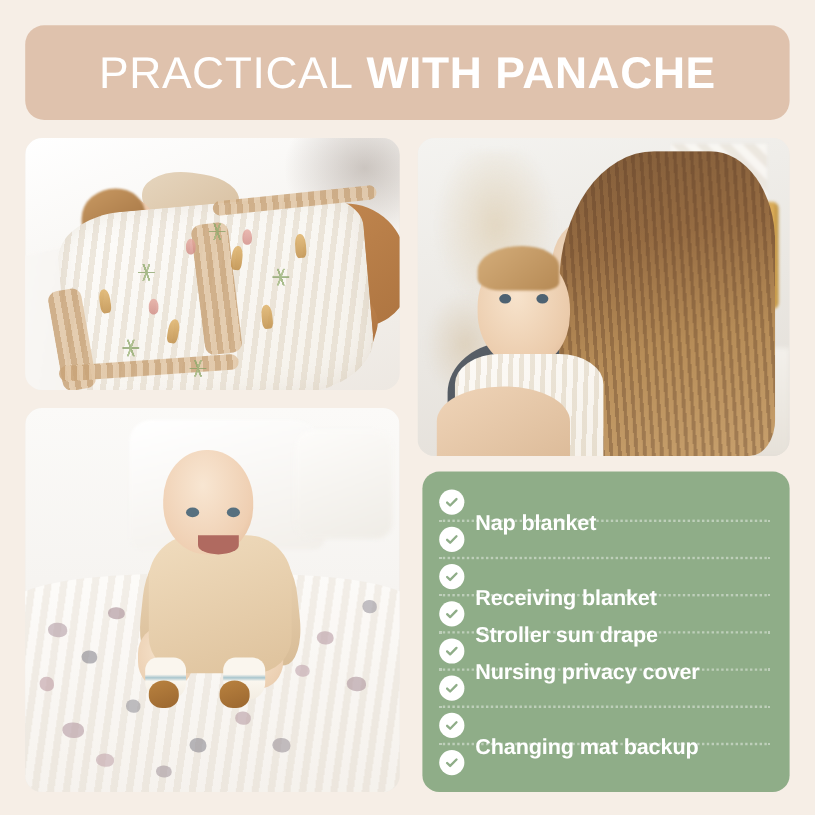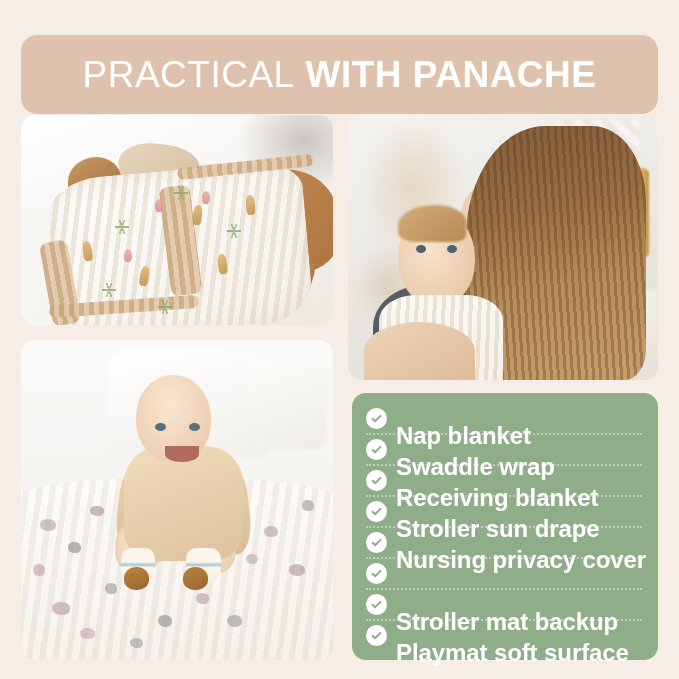--- a/index.html
+++ b/index.html
@@ -21,21 +21,21 @@
     position: absolute;
     inset: 0;
     width: 679px;
     height: 679px;
   }
 
   
   .header-banner {
     position: absolute;
     left: 21px;
-    top: 35px;
+    top: 21px;
     width: 637px;
     height: 79px;
     background: #DFC2AD;
     border-radius: 16px;
     display: flex;
     align-items: center;
     justify-content: center;
     text-align: center;
   }
 
@@ -454,21 +454,21 @@
     border-radius: 50%;
     background: #FFFFFF;
     display: flex;
     align-items: center;
     justify-content: center;
   }
   .check-icon svg { display: block; }
 
   .feature-label {
     color: #FFFFFF;
-    font-size: 24px;
+    font-size: 18px;
     font-weight: 700;
     letter-spacing: -0.1px;
     white-space: nowrap;
     line-height: 1;
     margin-top: 36px;
   }
 </style>
 </head>
 <body style="background: rgb(246, 238, 230);">
 
@@ -580,21 +580,20 @@
           </svg>
         </span>
         <span class="feature-label">Nap blanket</span>
       </div>
       <div class="feature-item">
         <span class="check-icon">
           <svg width="13" height="13" viewBox="0 0 16 16" aria-hidden="true">
             <path d="M3.2 8.4 L6.3 11.4 L12.8 4.8" fill="none" stroke="#8FAD88" stroke-width="2.4" stroke-linecap="round" stroke-linejoin="round"></path>
           </svg>
         </span>
-        <span class="feature-label">Swaddle wrap</span>
       </div>
       <div class="feature-item">
         <span class="check-icon">
           <svg width="13" height="13" viewBox="0 0 16 16" aria-hidden="true">
             <path d="M3.2 8.4 L6.3 11.4 L12.8 4.8" fill="none" stroke="#8FAD88" stroke-width="2.4" stroke-linecap="round" stroke-linejoin="round"></path>
           </svg>
         </span>
         <span class="feature-label">Receiving blanket</span>
       </div>
       <div class="feature-item">
@@ -619,25 +618,24 @@
             <path d="M3.2 8.4 L6.3 11.4 L12.8 4.8" fill="none" stroke="#8FAD88" stroke-width="2.4" stroke-linecap="round" stroke-linejoin="round"></path>
           </svg>
         </span>
       </div>
       <div class="feature-item">
         <span class="check-icon">
           <svg width="13" height="13" viewBox="0 0 16 16" aria-hidden="true">
             <path d="M3.2 8.4 L6.3 11.4 L12.8 4.8" fill="none" stroke="#8FAD88" stroke-width="2.4" stroke-linecap="round" stroke-linejoin="round"></path>
           </svg>
         </span>
-        <span class="feature-label">Stroller mat backup</span>
+        <span class="feature-label">Changing mat backup</span>
       </div>
       <div class="feature-item">
         <span class="check-icon">
           <svg width="13" height="13" viewBox="0 0 16 16" aria-hidden="true">
             <path d="M3.2 8.4 L6.3 11.4 L12.8 4.8" fill="none" stroke="#8FAD88" stroke-width="2.4" stroke-linecap="round" stroke-linejoin="round"></path>
           </svg>
         </span>
-        <span class="feature-label">Playmat soft surface</span>
       </div>
     </div>
 
 </div>
 
 </body></html>

